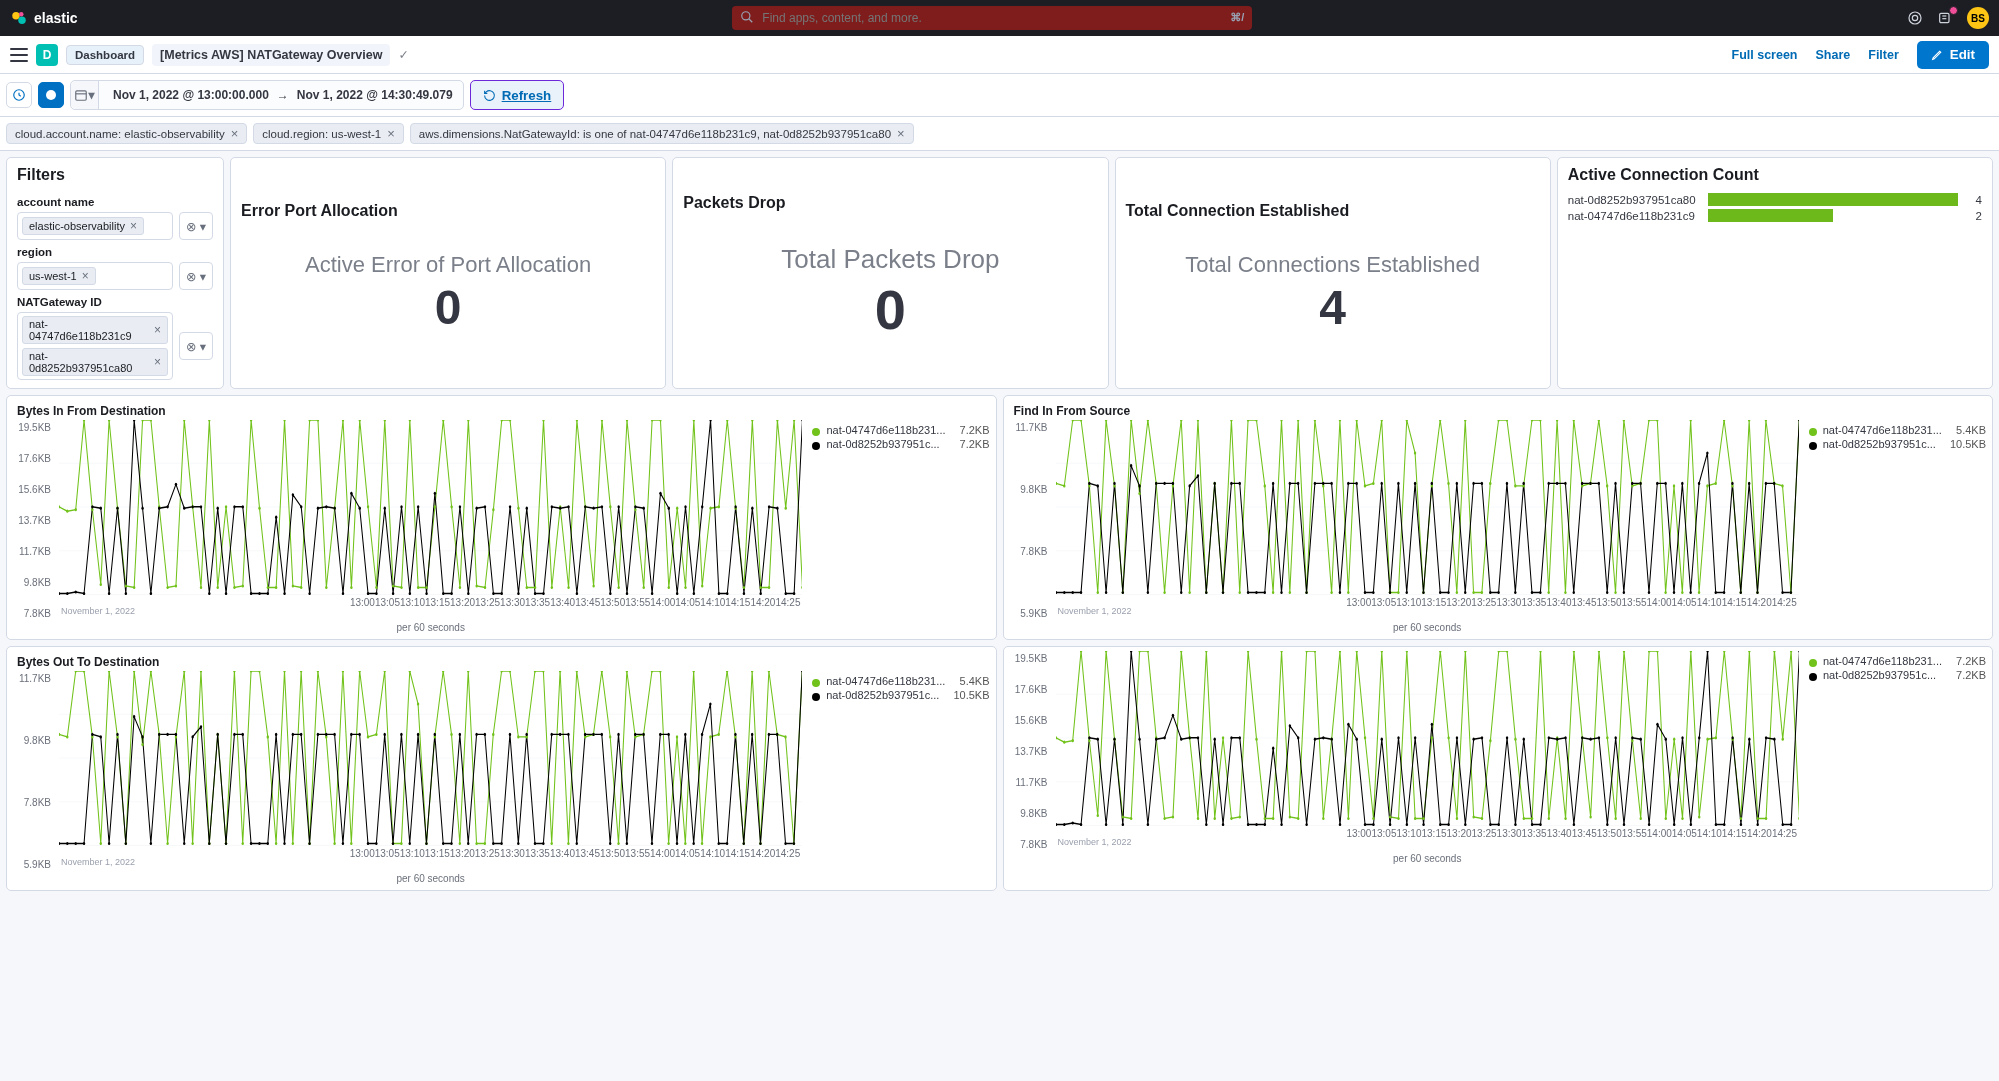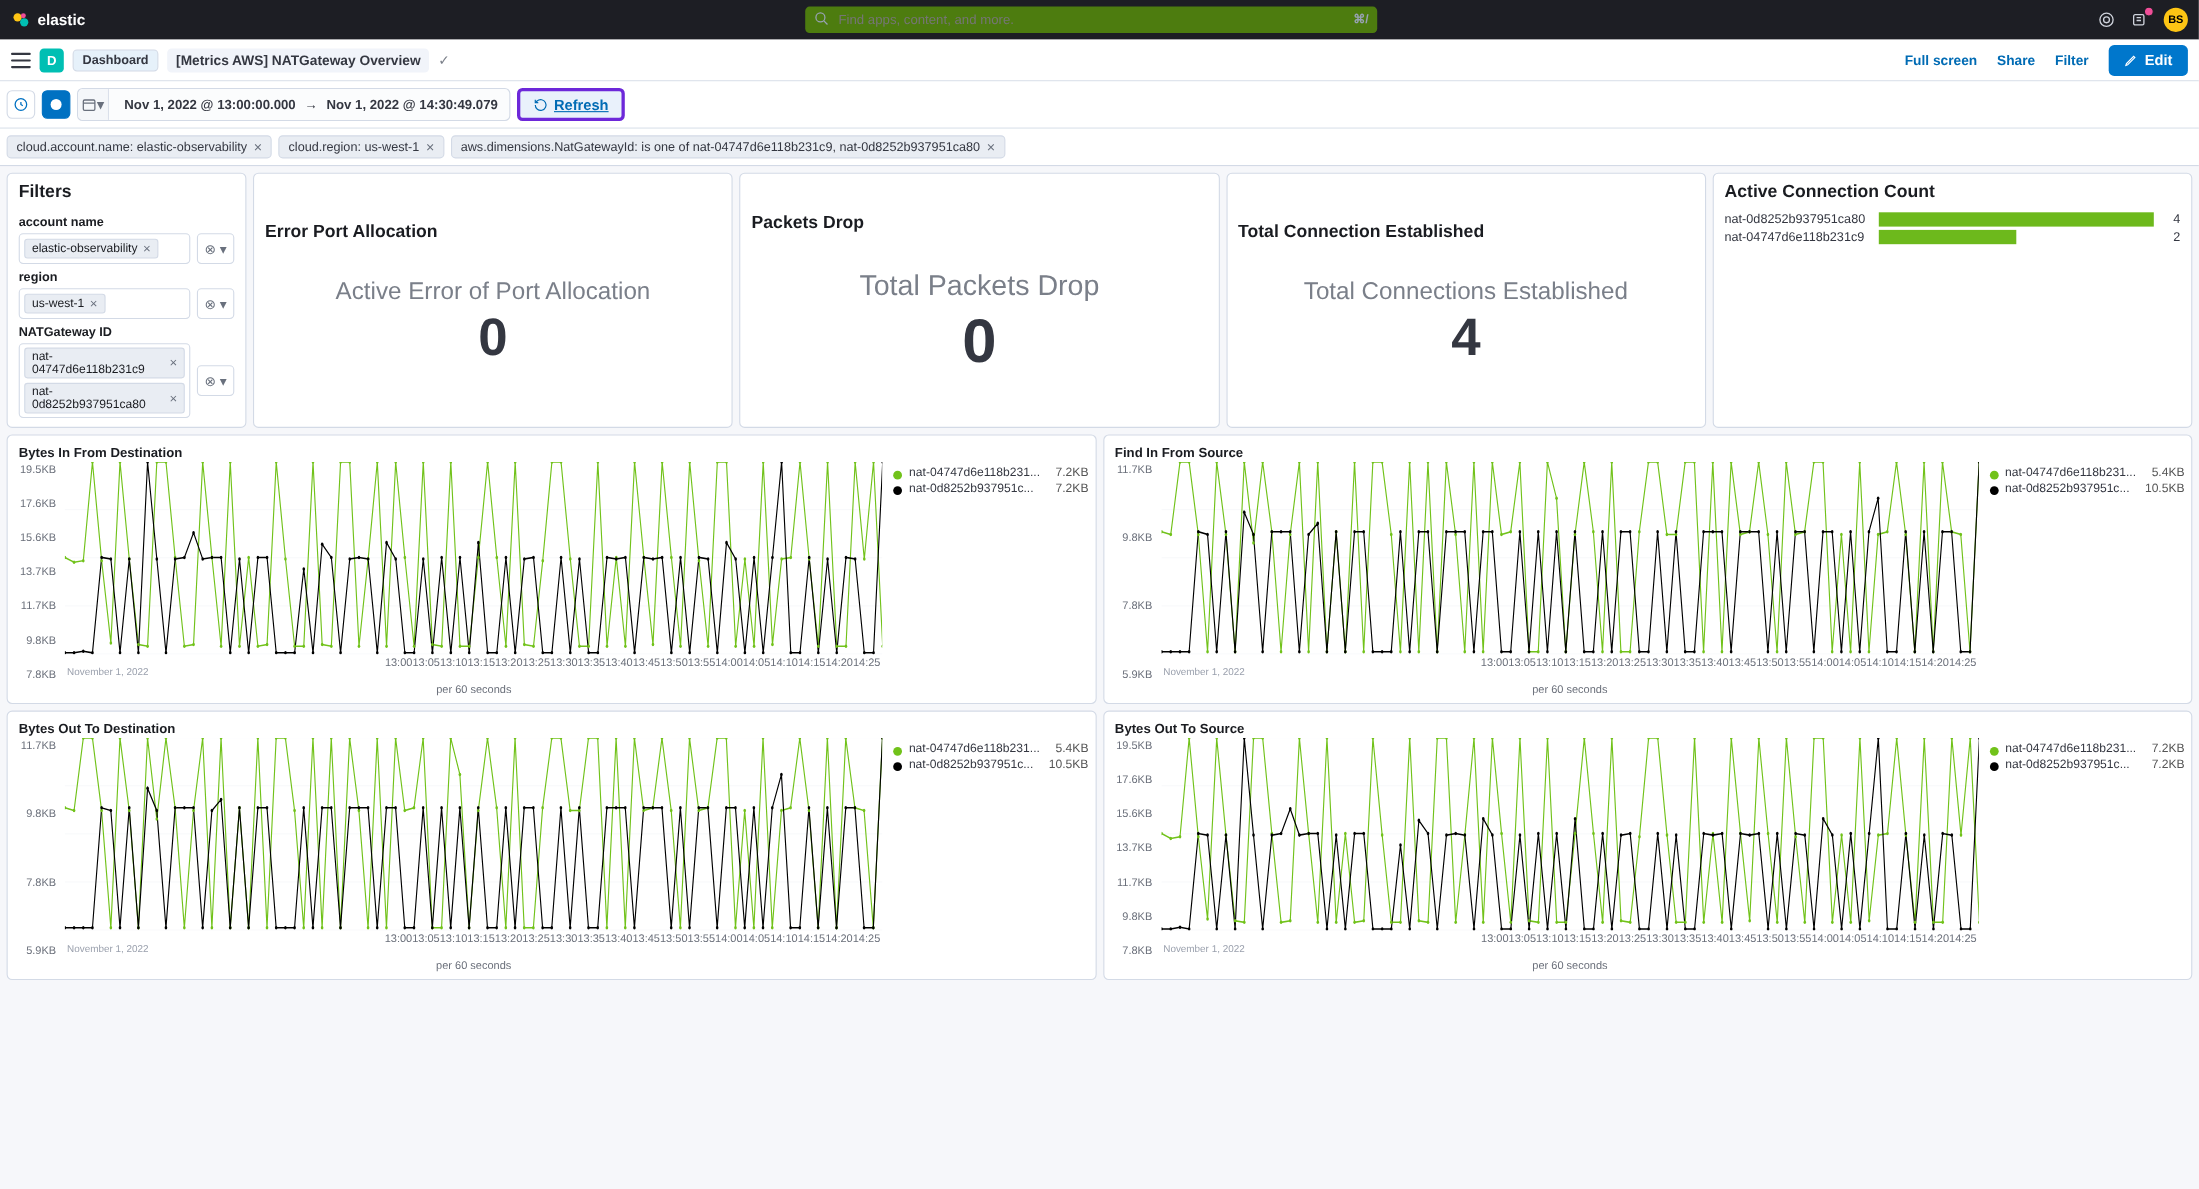--- a/index.html
+++ b/index.html
@@ -8,21 +8,21 @@
     --pill-bg:#e9edf3; --soft:#f5f7fa; --blue-btn:#0077cc; --footprint:#98a2b3;
   }
   *{box-sizing:border-box}
   body{margin:0;font-family:-apple-system,BlinkMacSystemFont,"Segoe UI",Helvetica,Arial,sans-serif;font-size:12.5px;color:var(--text);background:#f6f7fa}
   
   .topbar{height:36px;background:var(--header-bg);color:var(--header-text);display:flex;align-items:center;padding:0 10px;gap:12px}
   .logo{display:flex;align-items:center;gap:6px;font-weight:600;font-size:14px}
   .logo svg{height:18px;width:18px}
   .flex-spacer{flex:1}
   .search-wrap{flex:0 0 520px;margin:0 auto;position:relative}
-  .search-wrap input{width:100%;height:24px;border-radius:4px;border:none;background:#4d7c0f;color:#fff;padding:0 50px 1px 30px;font-size:12px}
+  .search-wrap input{width:100%;height:24px;border-radius:4px;border:none;background:#7f1d1d;color:#fff;padding:0 50px 1px 30px;font-size:12px}
   .search-wrap .mag{position:absolute;left:8px;top:4px;color:#98a2b3}
   .search-wrap .kbd{position:absolute;right:8px;top:5px;color:#98a2b3;font-size:11px;font-weight:700}
   .top-icons{display:flex;align-items:center;gap:14px}
   .top-icons .icn{width:16px;height:16px;color:#cfd3dc;position:relative}
   .top-icons .badge{position:absolute;top:-4px;right:-5px;width:9px;height:9px;border-radius:50%;background:#f04e98;border:1.5px solid var(--header-bg)}
   .avatar{width:22px;height:22px;border-radius:50%;background:#fec514;color:#000;display:flex;align-items:center;justify-content:center;font-size:10px;font-weight:700}
   
   .crumbbar{height:38px;background:#fff;border-bottom:1px solid var(--border);display:flex;align-items:center;padding:0 10px;gap:8px}
   .hamburger{width:18px;height:14px;display:flex;flex-direction:column;justify-content:space-between;cursor:pointer}
   .hamburger span{height:2px;background:#343741;border-radius:1px}
@@ -35,21 +35,21 @@
   .edit-btn{background:var(--blue-btn);color:#fff;border:none;border-radius:5px;height:28px;padding:0 14px;display:flex;align-items:center;gap:6px;font-weight:600;cursor:pointer}
   
   .filterbar{display:flex;align-items:center;gap:6px;padding:6px;background:#fff;border-bottom:1px solid var(--border)}
   .round-btn{width:26px;height:26px;border:1px solid var(--border);border-radius:5px;display:flex;align-items:center;justify-content:center;color:#0071c2;background:#fff;cursor:pointer}
   .round-btn.filled{background:#0071c2;color:#fff;border-color:#0071c2}
   .kql{flex:1;position:relative}
   .kql input{width:100%;height:30px;border:1px solid var(--border);border-radius:5px;padding:0 10px 0 30px;font-size:13px;color:#69707d;background:#fbfcfd}
   .kql .mag{position:absolute;left:9px;top:7px;color:#98a2b3}
   .date-box{height:30px;border:1px solid var(--border);border-radius:5px;background:#fbfcfd;display:flex;align-items:center;padding:0 10px;gap:8px;color:#343741;font-weight:600;font-size:12px}
   .date-box .cal{width:28px;height:100%;margin:0 6px 0 -10px;border-right:1px solid var(--border);display:flex;align-items:center;justify-content:center;background:#f5f7fa;color:#69707d;border-top-left-radius:5px;border-bottom-left-radius:5px}
-  .refresh-btn{height:30px;border:3px solid #6d28d9;border-radius:5px;background:#e9f1fb;color:var(--link);display:flex;align-items:center;gap:6px;padding:0 12px;font-weight:600;cursor:pointer}
+  .refresh-btn{height:30px;border:1px solid #6d28d9;border-radius:5px;background:#e9f1fb;color:var(--link);display:flex;align-items:center;gap:6px;padding:0 12px;font-weight:600;cursor:pointer}
   .refresh-btn span.lbl{text-decoration:underline}
   
   .pillrow{display:flex;gap:6px;padding:6px;background:#fff;border-bottom:1px solid var(--border)}
   .pill{background:var(--pill-bg);border:1px solid var(--border);border-radius:4px;padding:3px 8px;font-size:11.5px;color:#343741;display:flex;align-items:center;gap:6px}
   .pill .x{color:#69707d;cursor:pointer;font-size:13px;line-height:1}
   
   .grid{padding:6px;display:grid;grid-template-columns:218px repeat(4,1fr);grid-auto-rows:min-content;gap:6px}
   .panel{background:var(--panel);border:1px solid var(--border);border-radius:5px;padding:8px 10px;display:flex;flex-direction:column}
   .panel-title{font-weight:700;font-size:16px;margin-bottom:6px}
   
@@ -973,21 +973,20 @@
             </div>
             <div class="row">
               <span class="dot" style="background:#000000"></span>
               <span>nat-0d8252b937951c...</span>
               <span class="val">10.5KB</span>
             </div>
       </div>
     </div>
       </div>
       <div class="chart-panel">
-    <div class="chart-title">Bytes Out To Source</div>
     <div class="chart-body">
       <div class="yaxis">
             <span>19.5KB</span>
             <span>17.6KB</span>
             <span>15.6KB</span>
             <span>13.7KB</span>
             <span>11.7KB</span>
             <span>9.8KB</span>
             <span>7.8KB</span>
           </div>

